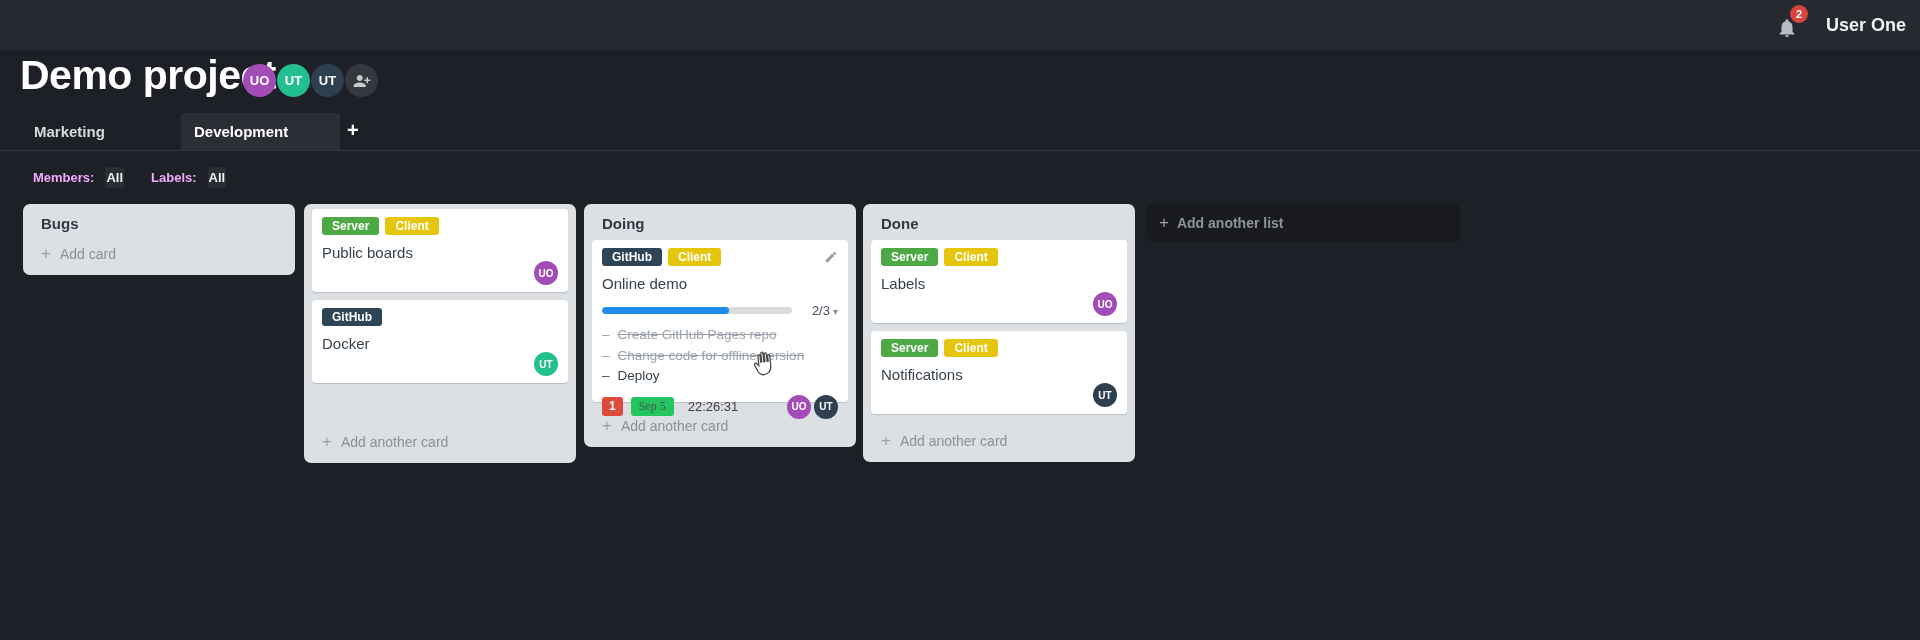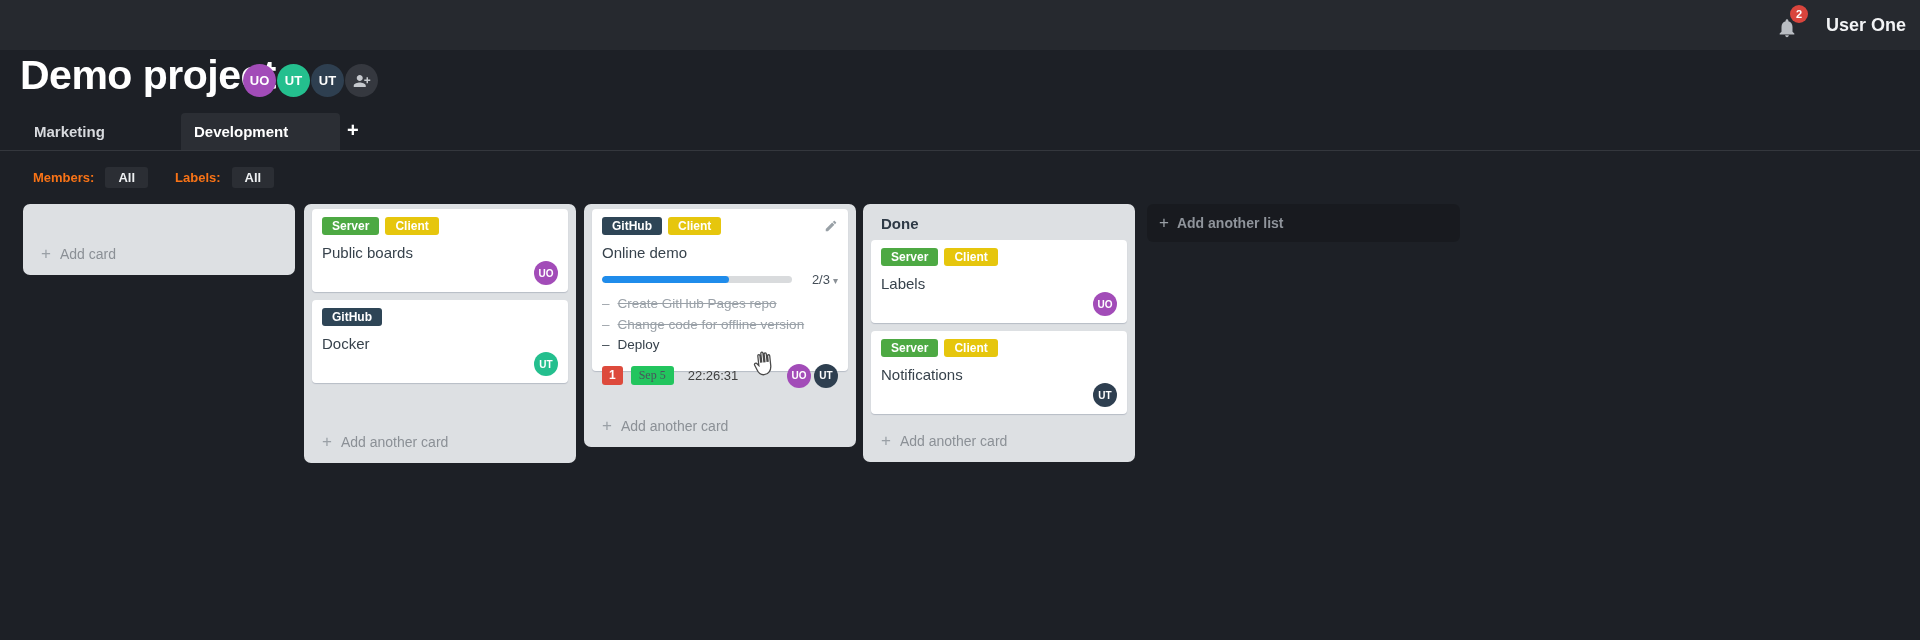--- a/index.html
+++ b/index.html
@@ -28,22 +28,22 @@
   .avatar.add-member svg { width:18px; height:18px; fill:#c6c9ce; }
 
   
   .tab-marketing { position:absolute; left:34px; top:113px; height:37px; line-height:37px; color:#d8dade; font-size:15px; font-weight:700; cursor:pointer; }
   .tab-development { position:absolute; left:181px; top:113px; width:159px; height:37px; line-height:37px; padding-left:13px; background:#2b2e34; border-radius:4px 4px 0 0; color:#fff; font-size:15px; font-weight:700; cursor:pointer; }
   .tab-add { position:absolute; left:347px; top:113px; height:37px; line-height:35px; color:#fff; font-size:20px; font-weight:700; cursor:pointer; }
   .tabs-divider { position:absolute; left:0; top:150px; width:1920px; height:1px; background:#34373d; }
 
   
   .filters { position:absolute; left:33px; top:166px; height:23px; display:flex; align-items:center; }
-  .filter-label { color:#f97316; font-size:13px; font-weight:700; }
-  .filter-chip { background:#2b2e34; color:#eef0f2; font-size:13px; font-weight:700; padding:3px 13px; border-radius:3px; margin-left:11px; cursor:pointer; }
+  .filter-label { color:#f0abfc; font-size:13px; font-weight:700; }
+  .filter-chip { background:#2b2e34; color:#eef0f2; font-size:13px; font-weight:700; padding:3px 1px; border-radius:3px; margin-left:11px; cursor:pointer; }
   .filter-gap { width:27px; }
 
   
   .list { position:absolute; top:204px; width:272px; background:#dde0e3; border-radius:7px; display:flex; flex-direction:column; }
   .list-bugs  { left:23px;  height:71px;  }
   .list-todo  { left:304px; height:259px; }
   .list-doing { left:584px; height:243px; }
   .list-done  { left:863px; height:258px; }
   .list-title { padding:11px 18px 3px; font-size:15px; font-weight:700; color:#2e3a46; }
   .cards { padding:5px 8px 0; }
@@ -116,20 +116,21 @@
 
 <div class="filters">
   <span class="filter-label">Members:</span>
   <span class="filter-chip">All</span>
   <span class="filter-gap"></span>
   <span class="filter-label">Labels:</span>
   <span class="filter-chip">All</span>
 </div>
 
 <div class="list list-bugs">
+  <div class="list-title">Bugs</div>
   <div class="add-card">
     <span class="plus-glyph">+</span>
     <span>Add card</span>
   </div>
 </div>
 
 <div class="list list-todo">
   <div class="cards">
     <div class="card simple">
       <div class="labels-row">
@@ -151,20 +152,21 @@
       </div>
     </div>
   </div>
   <div class="add-card">
     <span class="plus-glyph">+</span>
     <span>Add another card</span>
   </div>
 </div>
 
 <div class="list list-doing">
+  <div class="list-title">Doing</div>
   <div class="cards">
     <div class="card detailed">
       <div class="pencil-btn">
         <svg viewBox="0 0 24 24">
             <path d="M3 17.25V21h3.75L17.81 9.94l-3.75-3.75L3 17.25zM20.71 7.04c.39-.39.39-1.02 0-1.41l-2.34-2.34c-.39-.39-1.02-.39-1.41 0l-1.83 1.83 3.75 3.75 1.83-1.83z"></path>
           </svg>
       </div>
       <div class="labels-row">
         <span class="label" style="background: rgb(46, 69, 86);">GitHub</span>
         <span class="label" style="background: rgb(230, 198, 13);">Client</span>

